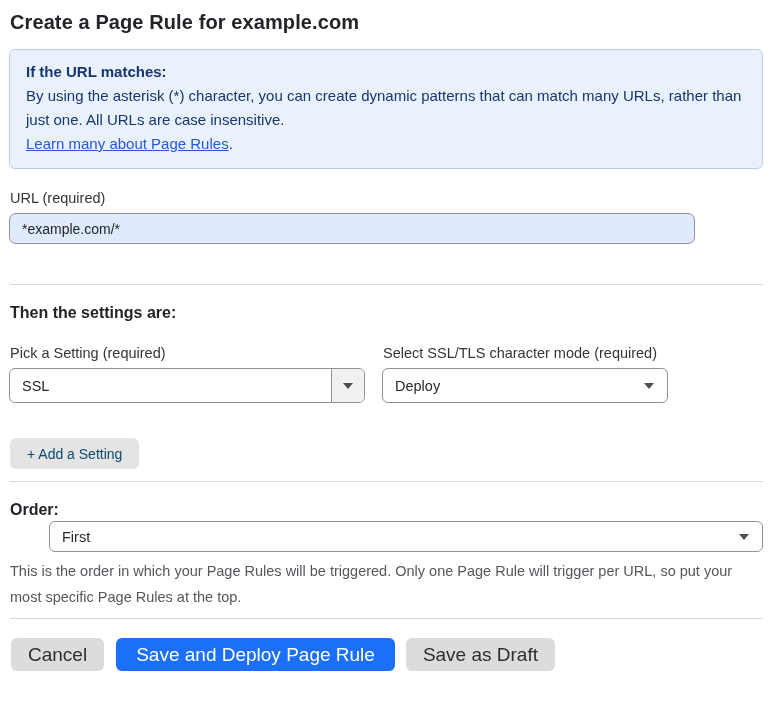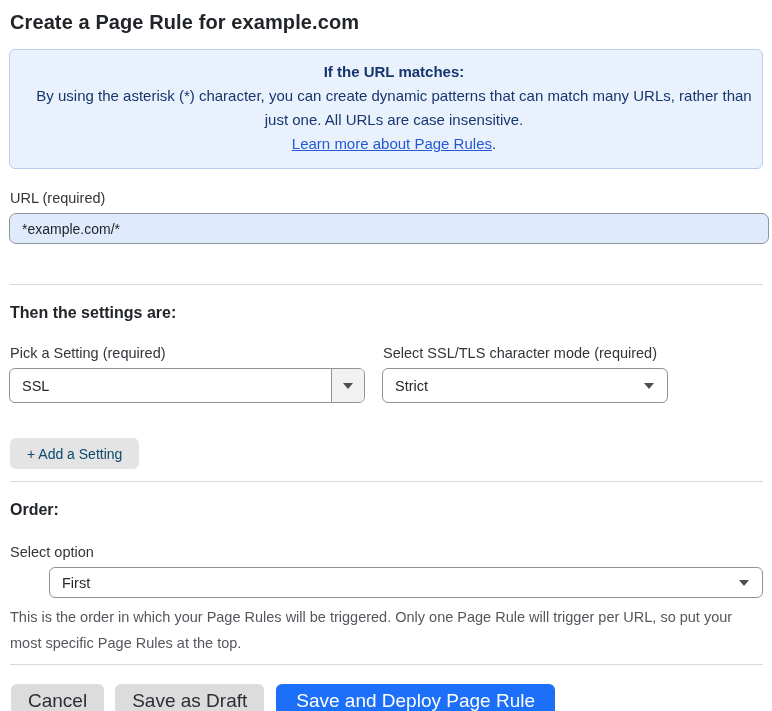--- a/index.html
+++ b/index.html
@@ -34,39 +34,38 @@
   }
 
   .info-box{
     background:var(--info-bg);
     border:1px solid var(--info-border);
     border-radius:6px;
     padding:10px 0 12px 16px;
     color:var(--info-text);
     font-size:15px;
     line-height:24px;
-    text-align:center;
   }
   .info-box .info-heading{font-weight:700;}
   .info-box a{
     color:var(--link-blue);
     text-decoration:underline;
     cursor:pointer;
   }
 
   .field-label{
     font-size:14.5px;
     color:#32353a;
     margin:19px 0 5px 1px;
     line-height:20px;
   }
 
   .url-input{
     display:block;
-    width:760px;
+    width:686px;
     height:31px;
     background:var(--input-bg);
     border:1px solid var(--border-gray);
     border-radius:7px;
     padding:0 12px;
     font-family:"Liberation Sans", sans-serif;
     font-size:14px;
     color:#1e2126;
     outline:none;
   }
@@ -171,21 +170,21 @@
 </head>
 <body>
 
 <div class="page">
 
   <h1 class="page-title">Create a Page Rule for example.com</h1>
 
   <div class="info-box">
     <div class="info-heading">If the URL matches:</div>
     <div>By using the asterisk (*) character, you can create dynamic patterns that can match many URLs, rather than just one. All URLs are case insensitive.</div>
-    <div><a>Learn more about Page Rules</a><span>.</span></div>
+    <div><a>Learn many about Page Rules</a><span>.</span></div>
   </div>
 
   <div class="field-label">URL (required)</div>
   <input class="url-input" type="text" value="*example.com/*" style="">
 
   <hr class="divider d1">
 
   <h2 class="section-heading">Then the settings are:</h2>
 
   <div class="selects-row">
@@ -194,45 +193,44 @@
       <div class="select">
         <span class="select-value">SSL</span>
         <span class="caret-box">
           <span class="caret"></span>
         </span>
       </div>
     </div>
     <div class="select-col-2">
       <div class="field-label">Select SSL/TLS character mode (required)</div>
       <div class="select">
-        <span class="select-value">Strict</span>
+        <span class="select-value">Deploy</span>
         <span class="caret-pad">
           <span class="caret"></span>
         </span>
       </div>
     </div>
   </div>
 
   <button class="btn slim">+ Add a Setting</button>
 
   <hr class="divider d2">
 
   <h2 class="section-heading">Order:</h2>
 
-  <div class="field-label" style="margin-top:21px;">Select option</div>
   <div class="select slim">
     <span class="select-value">First</span>
     <span class="caret-pad">
       <span class="caret"></span>
     </span>
   </div>
 
   <p class="help-text">This is the order in which your Page Rules will be triggered. Only one Page Rule will trigger per URL, so put your most specific Page Rules at the top.</p>
 
   <hr class="divider d3">
 
   <div class="footer-row">
     <button class="btn">Cancel</button>
+    <button class="btn primary gap-lg">Save and Deploy Page Rule</button>
     <button class="btn">Save as Draft</button>
-    <button class="btn primary gap-lg">Save and Deploy Page Rule</button>
   </div>
 
 </div>
 
 </body></html>

